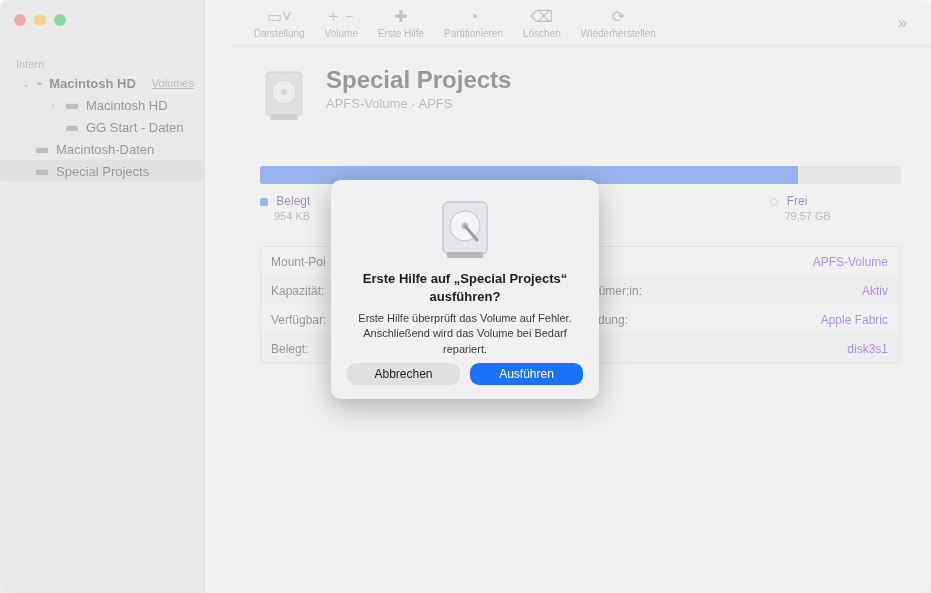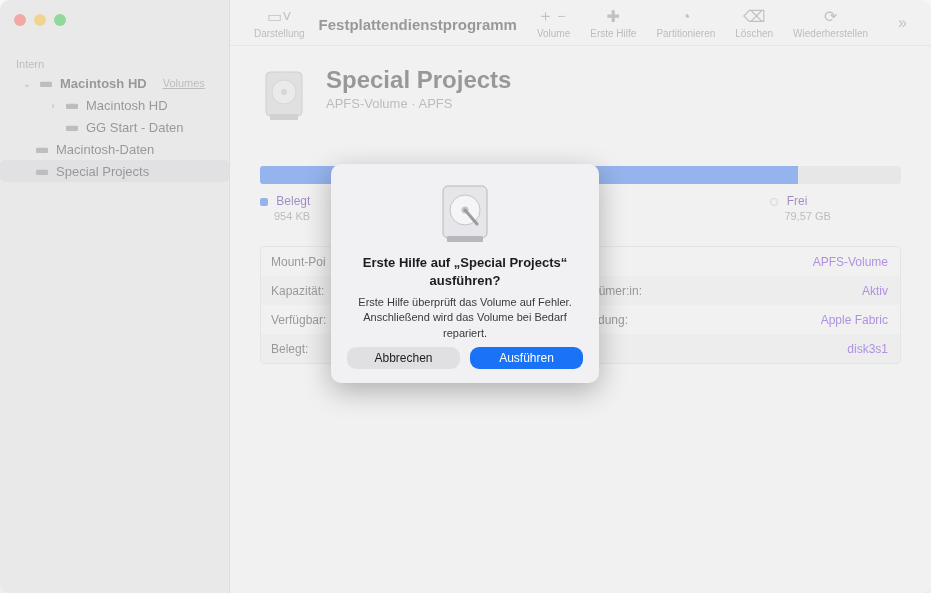--- a/index.html
+++ b/index.html
@@ -8,21 +8,21 @@
 .window { width: 931px; height: 593px; border-radius: 10px; overflow: hidden; box-shadow: 0 6px 24px rgba(0,0,0,0.18); background: #fff; position: relative; }
 
 
 .traffic { position: absolute; top: 14px; left: 14px; display: flex; gap: 8px; z-index: 3; }
 .light { width: 12px; height: 12px; border-radius: 50%; }
 .light.red { background: #ff5f57; }
 .light.yellow { background: #febc2e; }
 .light.green { background: #28c840; }
 
 
-.sidebar { position: absolute; top: 0; left: 0; width: 230px; height: 100%; background: #efeeef; border-right: 1px solid #d6d6d6; padding-top: 48px; }
+.sidebar { position: absolute; top: 0; left: 0; width: 205px; height: 100%; background: #efeeef; border-right: 1px solid #d6d6d6; padding-top: 48px; }
 .main { position: absolute; top: 0; left: 230px; right: 0; height: 100%; background: #fff; }
 
 
 .sb-header { font-size: 11px; color: #8a8a8e; padding: 10px 16px 2px; }
 .sb-item { display: flex; align-items: center; gap: 6px; padding: 3px 10px 3px 16px; font-size: 13px; color: #3a3a3c; border-radius: 5px; cursor: default; }
 .sb-item.indent1 { padding-left: 22px; }
 .sb-item.indent2 { padding-left: 48px; }
 .sb-item.indent1b { padding-left: 34px; }
 .sb-item.sel { background: #dcdadd; }
 .sb-item .name { font-weight: 400; white-space: nowrap; }
@@ -64,21 +64,21 @@
 .drow:nth-child(even){ background:#f6f6f7; }
 .drow .dl { width:170px; padding-left:10px; color:#3a3a3c; }
 .drow .dv { width:140px; color:#3a3a3c; text-align:left; }
 .drow .dl2 { width:160px; padding-left:10px; color:#3a3a3c; border-left:1px solid #e8e8ea; height:100%; display:flex; align-items:center; }
 .drow .dv2 { flex:1; text-align:right; padding-right:12px; color:#6d28d9; }
 
 
 .dim { position:absolute; inset:0; background:rgba(230,230,230,0.55); z-index:5; }
 
 
-.modal { position:absolute; z-index:10; width:268px; left:331px; top:164px; background:#f1f1f3; border-radius:10px; box-shadow:0 8px 28px rgba(0,0,0,0.28); padding: 18px 16px 14px; text-align:center; }
+.modal { position:absolute; z-index:10; width:268px; left:331px; top:180px; background:#f1f1f3; border-radius:10px; box-shadow:0 8px 28px rgba(0,0,0,0.28); padding: 18px 16px 14px; text-align:center; }
 .modal-icon { width:56px; height:64px; margin:0 auto 8px; }
 .modal-title { font-size:13px; font-weight:700; color:#1c1c1e; margin-bottom:6px; line-height:1.35; padding:0 6px; }
 .modal-body { font-size:11px; color:#3a3a3c; line-height:1.4; padding:0 4px 6px; }
 .modal-btns { display:flex; gap:10px; }
 .btn { flex:1; height:22px; border-radius:9px; font-size:12px; border:none; cursor:pointer; }
 .btn.cancel { background:#e0e0e2; color:#1c1c1e; }
 .btn.primary { background:#1a73f7; color:#fff; }
 
 .hd-svg { width:100%; height:100%; }
 </style>
@@ -134,21 +134,20 @@
       <span class="name">Special Projects</span>
     </div>
   </div>
 
   <div class="main">
     <div class="toolbar">
       <div class="tb-group">
         <div class="tb-icon">▭˅</div>
         <div class="tb-label">Darstellung</div>
       </div>
-      <div class="tb-title">Festplattendienstprogramm</div>
       <div class="tb-group">
         <div class="tb-icon">＋－</div>
         <div class="tb-label">Volume</div>
       </div>
       <div class="tb-group">
         <div class="tb-icon">✚</div>
         <div class="tb-label">Erste Hilfe</div>
       </div>
       <div class="tb-group">
         <div class="tb-icon">◔</div>

